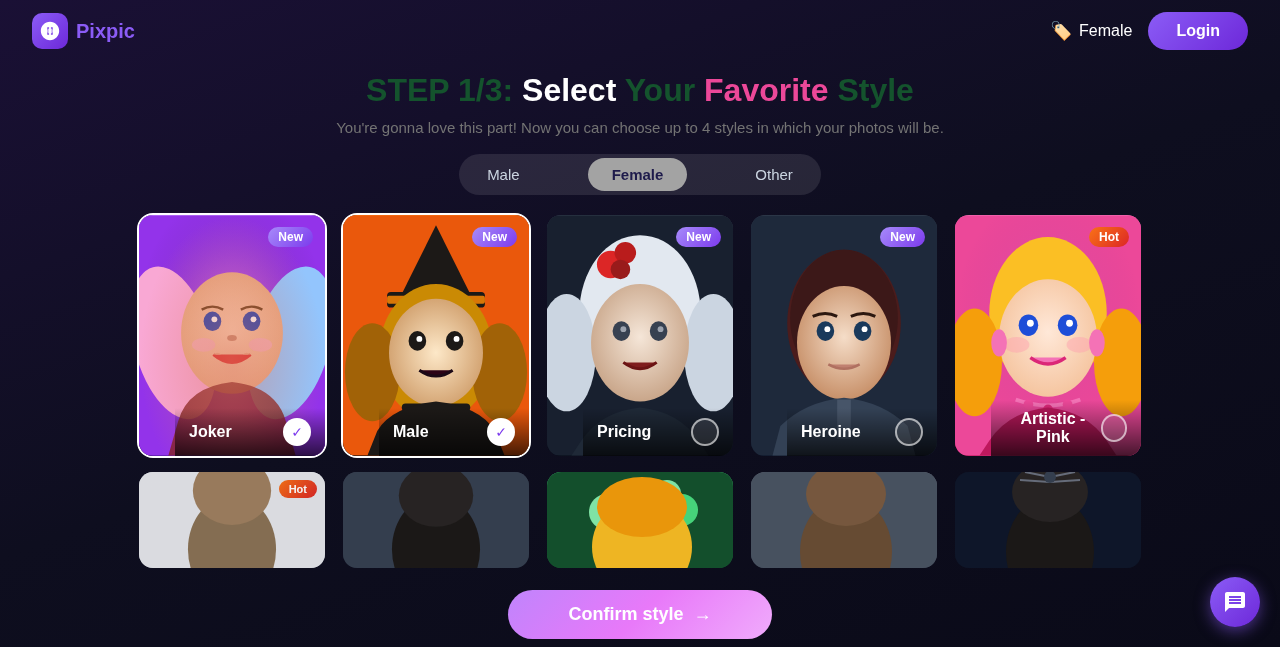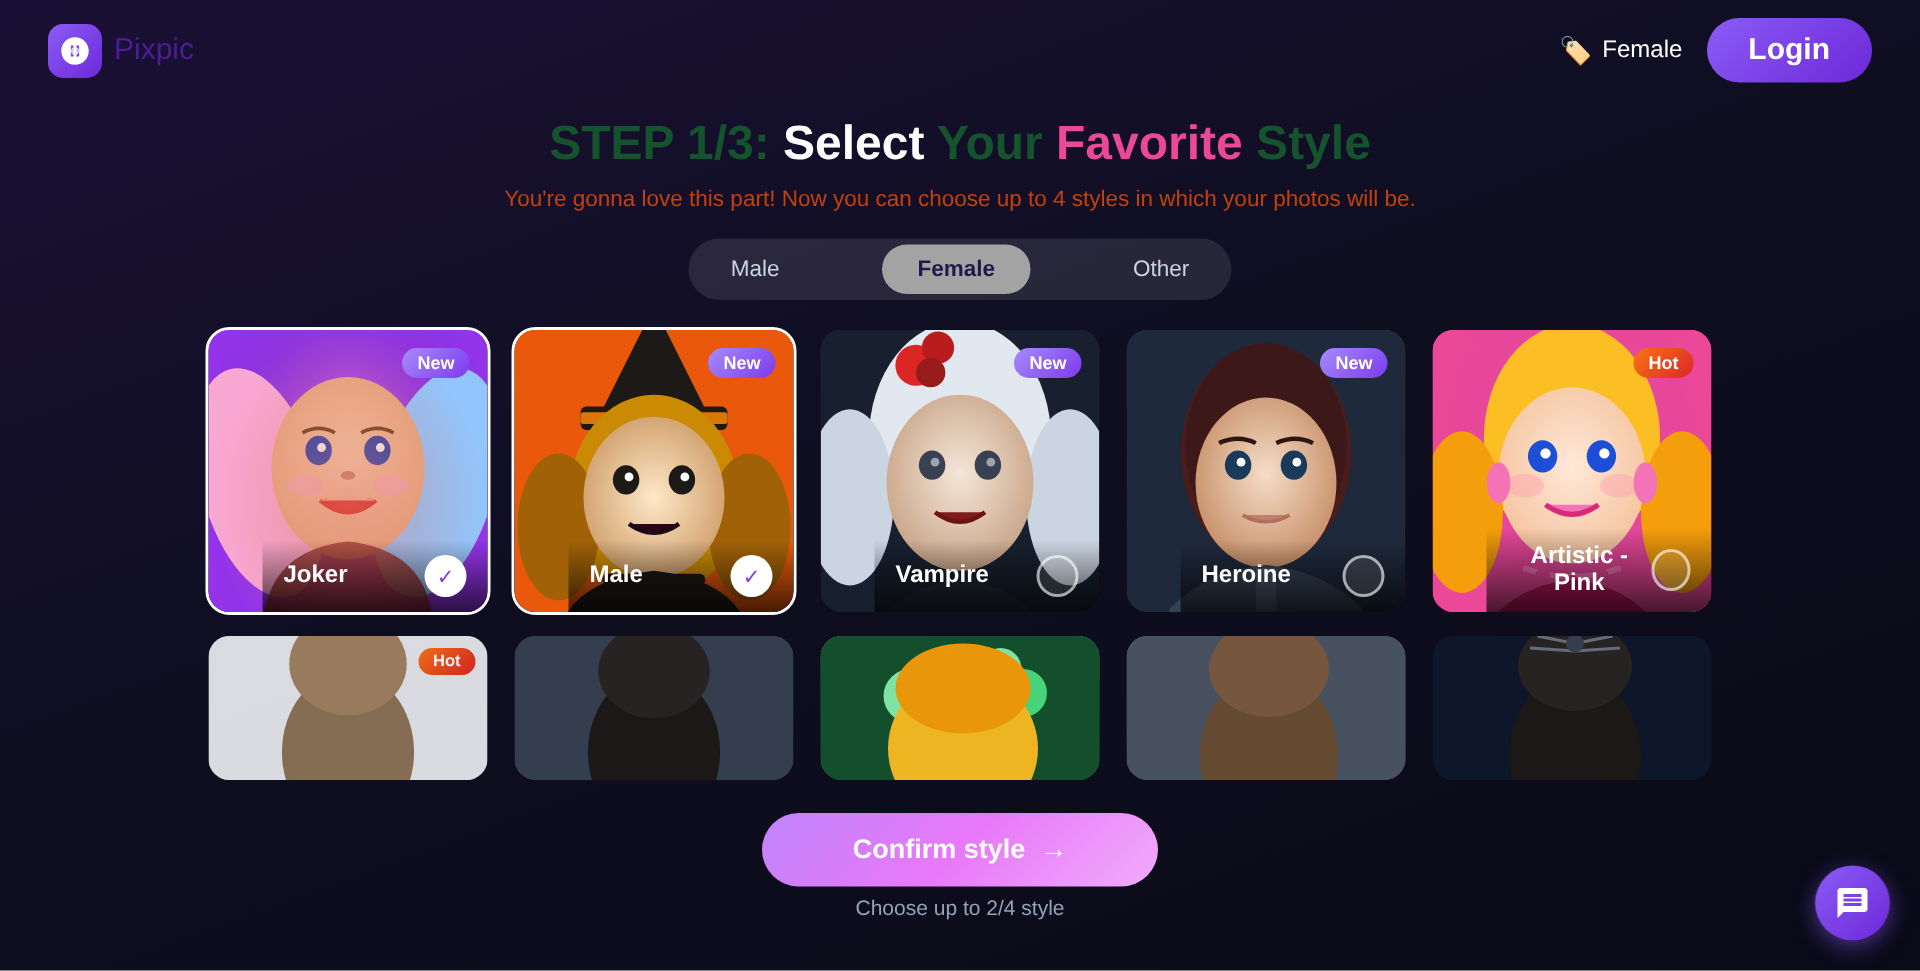--- a/index.html
+++ b/index.html
@@ -34,22 +34,22 @@
       background: linear-gradient(135deg, #8b5cf6, #6d28d9);
       border-radius: 10px;
       display: flex;
       align-items: center;
       justify-content: center;
       font-size: 18px;
     }
 
     .logo-text {
       font-size: 20px;
-      font-weight: 400;
-      color: #4c1d95;
+      font-weight: 700;
+      color: #8b5cf6;
     }
 
     .header-right {
       display: flex;
       align-items: center;
       gap: 16px;
     }
 
     .pricing-link {
       display: flex;
@@ -65,21 +65,21 @@
     .pricing-icon {
       font-size: 18px;
     }
 
     .login-btn {
       background: linear-gradient(135deg, #8b5cf6, #6d28d9);
       color: white;
       border: none;
       border-radius: 24px;
       padding: 10px 28px;
-      font-size: 20px;
+      font-size: 16px;
       font-weight: 600;
       cursor: pointer;
     }
 
     
     .main-content {
       text-align: center;
       padding: 10px 40px 0;
     }
 
@@ -91,21 +91,21 @@
 
     .step-label {
       color: #14532d;
     }
 
     .step-highlight {
       color: #ec4899;
     }
 
     .step-subtitle {
-      color: #c2410c;
+      color: #737373;
       font-size: 15px;
       margin-bottom: 18px;
     }
 
     
     .tabs {
       display: inline-flex;
       background: rgba(255,255,255,0.1);
       border-radius: 30px;
       padding: 4px;
@@ -134,21 +134,21 @@
     .styles-grid {
       display: flex;
       gap: 14px;
       justify-content: center;
       padding: 0 20px;
       margin-bottom: 12px;
     }
 
     .style-card {
       width: 190px;
-      height: 192px;
+      height: 245px;
       border-radius: 16px;
       overflow: hidden;
       position: relative;
       cursor: pointer;
       border: 2px solid transparent;
       flex-shrink: 0;
     }
 
     .style-card.selected {
       border-color: white;
@@ -470,21 +470,21 @@
           <ellipse cx="78" cy="116" rx="3" ry="3" fill="#9ca3af"></ellipse>
           <ellipse cx="116" cy="116" rx="3" ry="3" fill="#9ca3af"></ellipse>
 
           <path d="M78 150 Q95 163 112 150" stroke="#6b1414" stroke-width="3" fill="#7f1d1d"></path>
 
           <path d="M35 230 Q55 200 95 196 Q135 200 155 230 L165 245 L25 245Z" fill="#1f2937"></path>
         </svg>
       </div>
       <span class="badge badge-new">New</span>
       <div class="card-label-area">
-        <span class="card-label">Vampire</span>
+        <span class="card-label">Pricing</span>
         <div class="check-circle unchecked"></div>
       </div>
     </div>
 
     <div class="style-card">
       <div class="card-bg card-bg-heroine face-container">
         <svg width="190" height="245" viewBox="0 0 190 245" xmlns="http://www.w3.org/2000/svg">
           <defs>
             <radialGradient id="skin4" cx="50%" cy="45%" r="55%">
               <stop offset="0%" stop-color="#f5ddc8"></stop>

